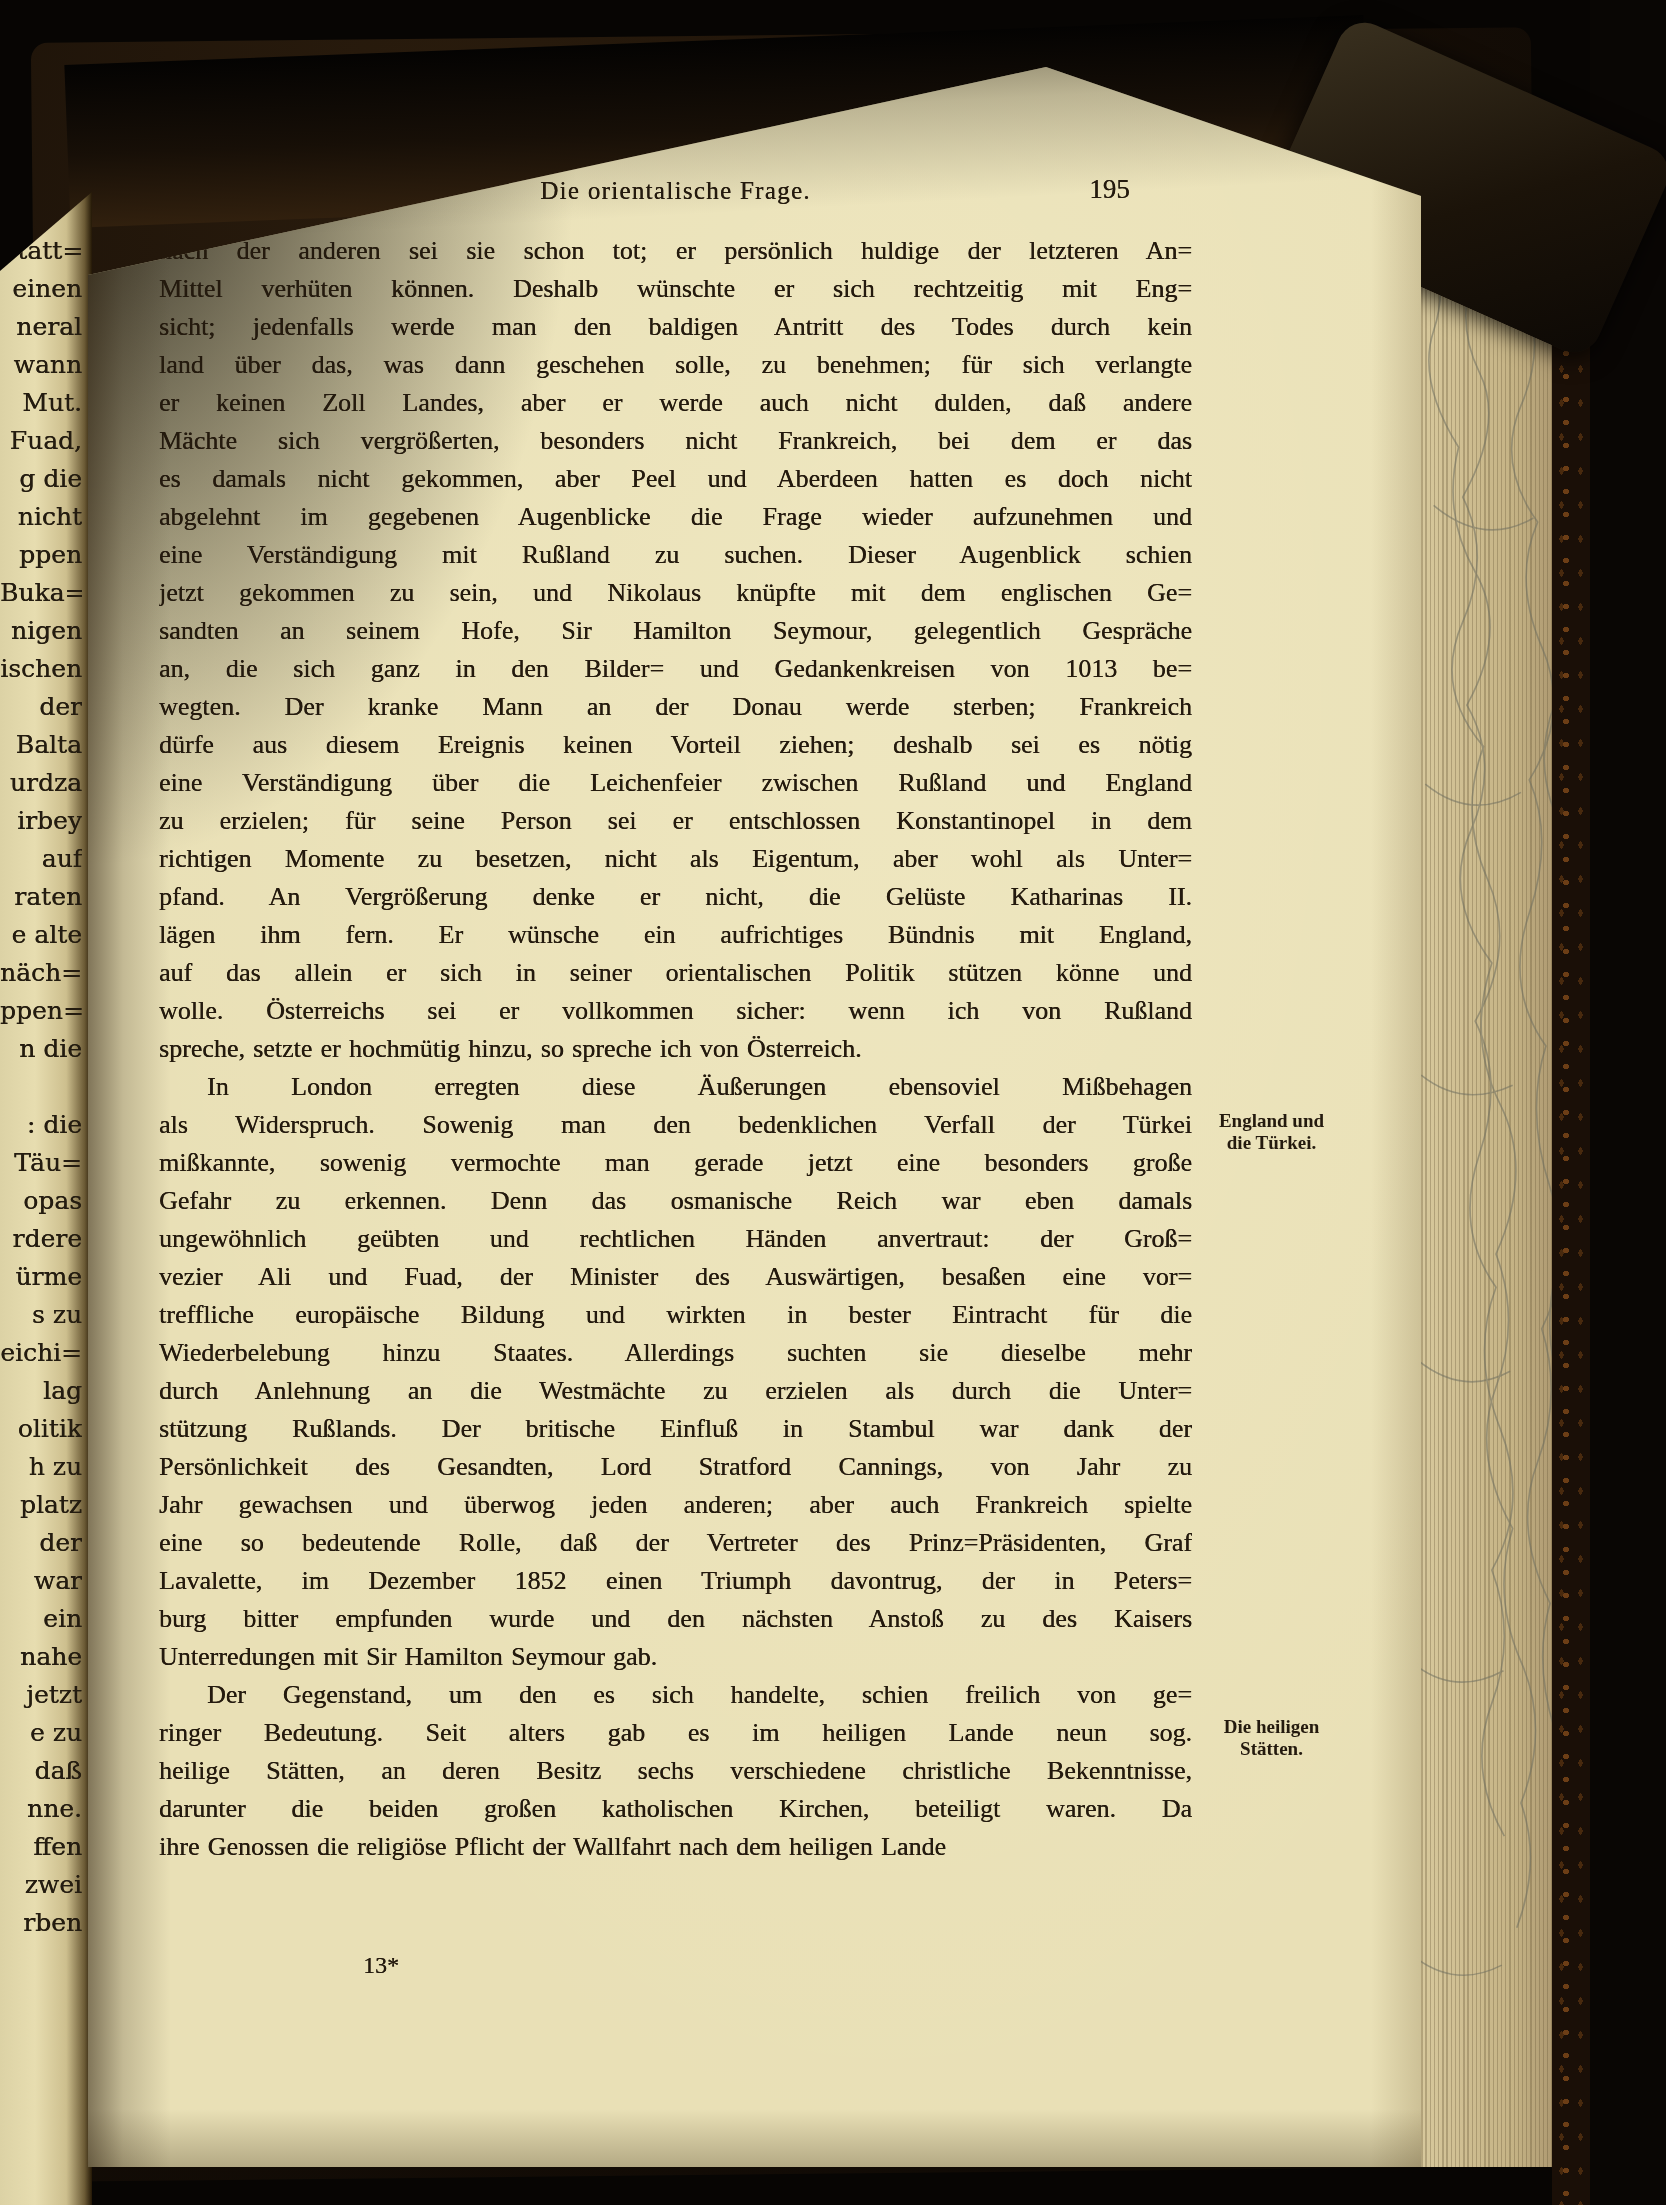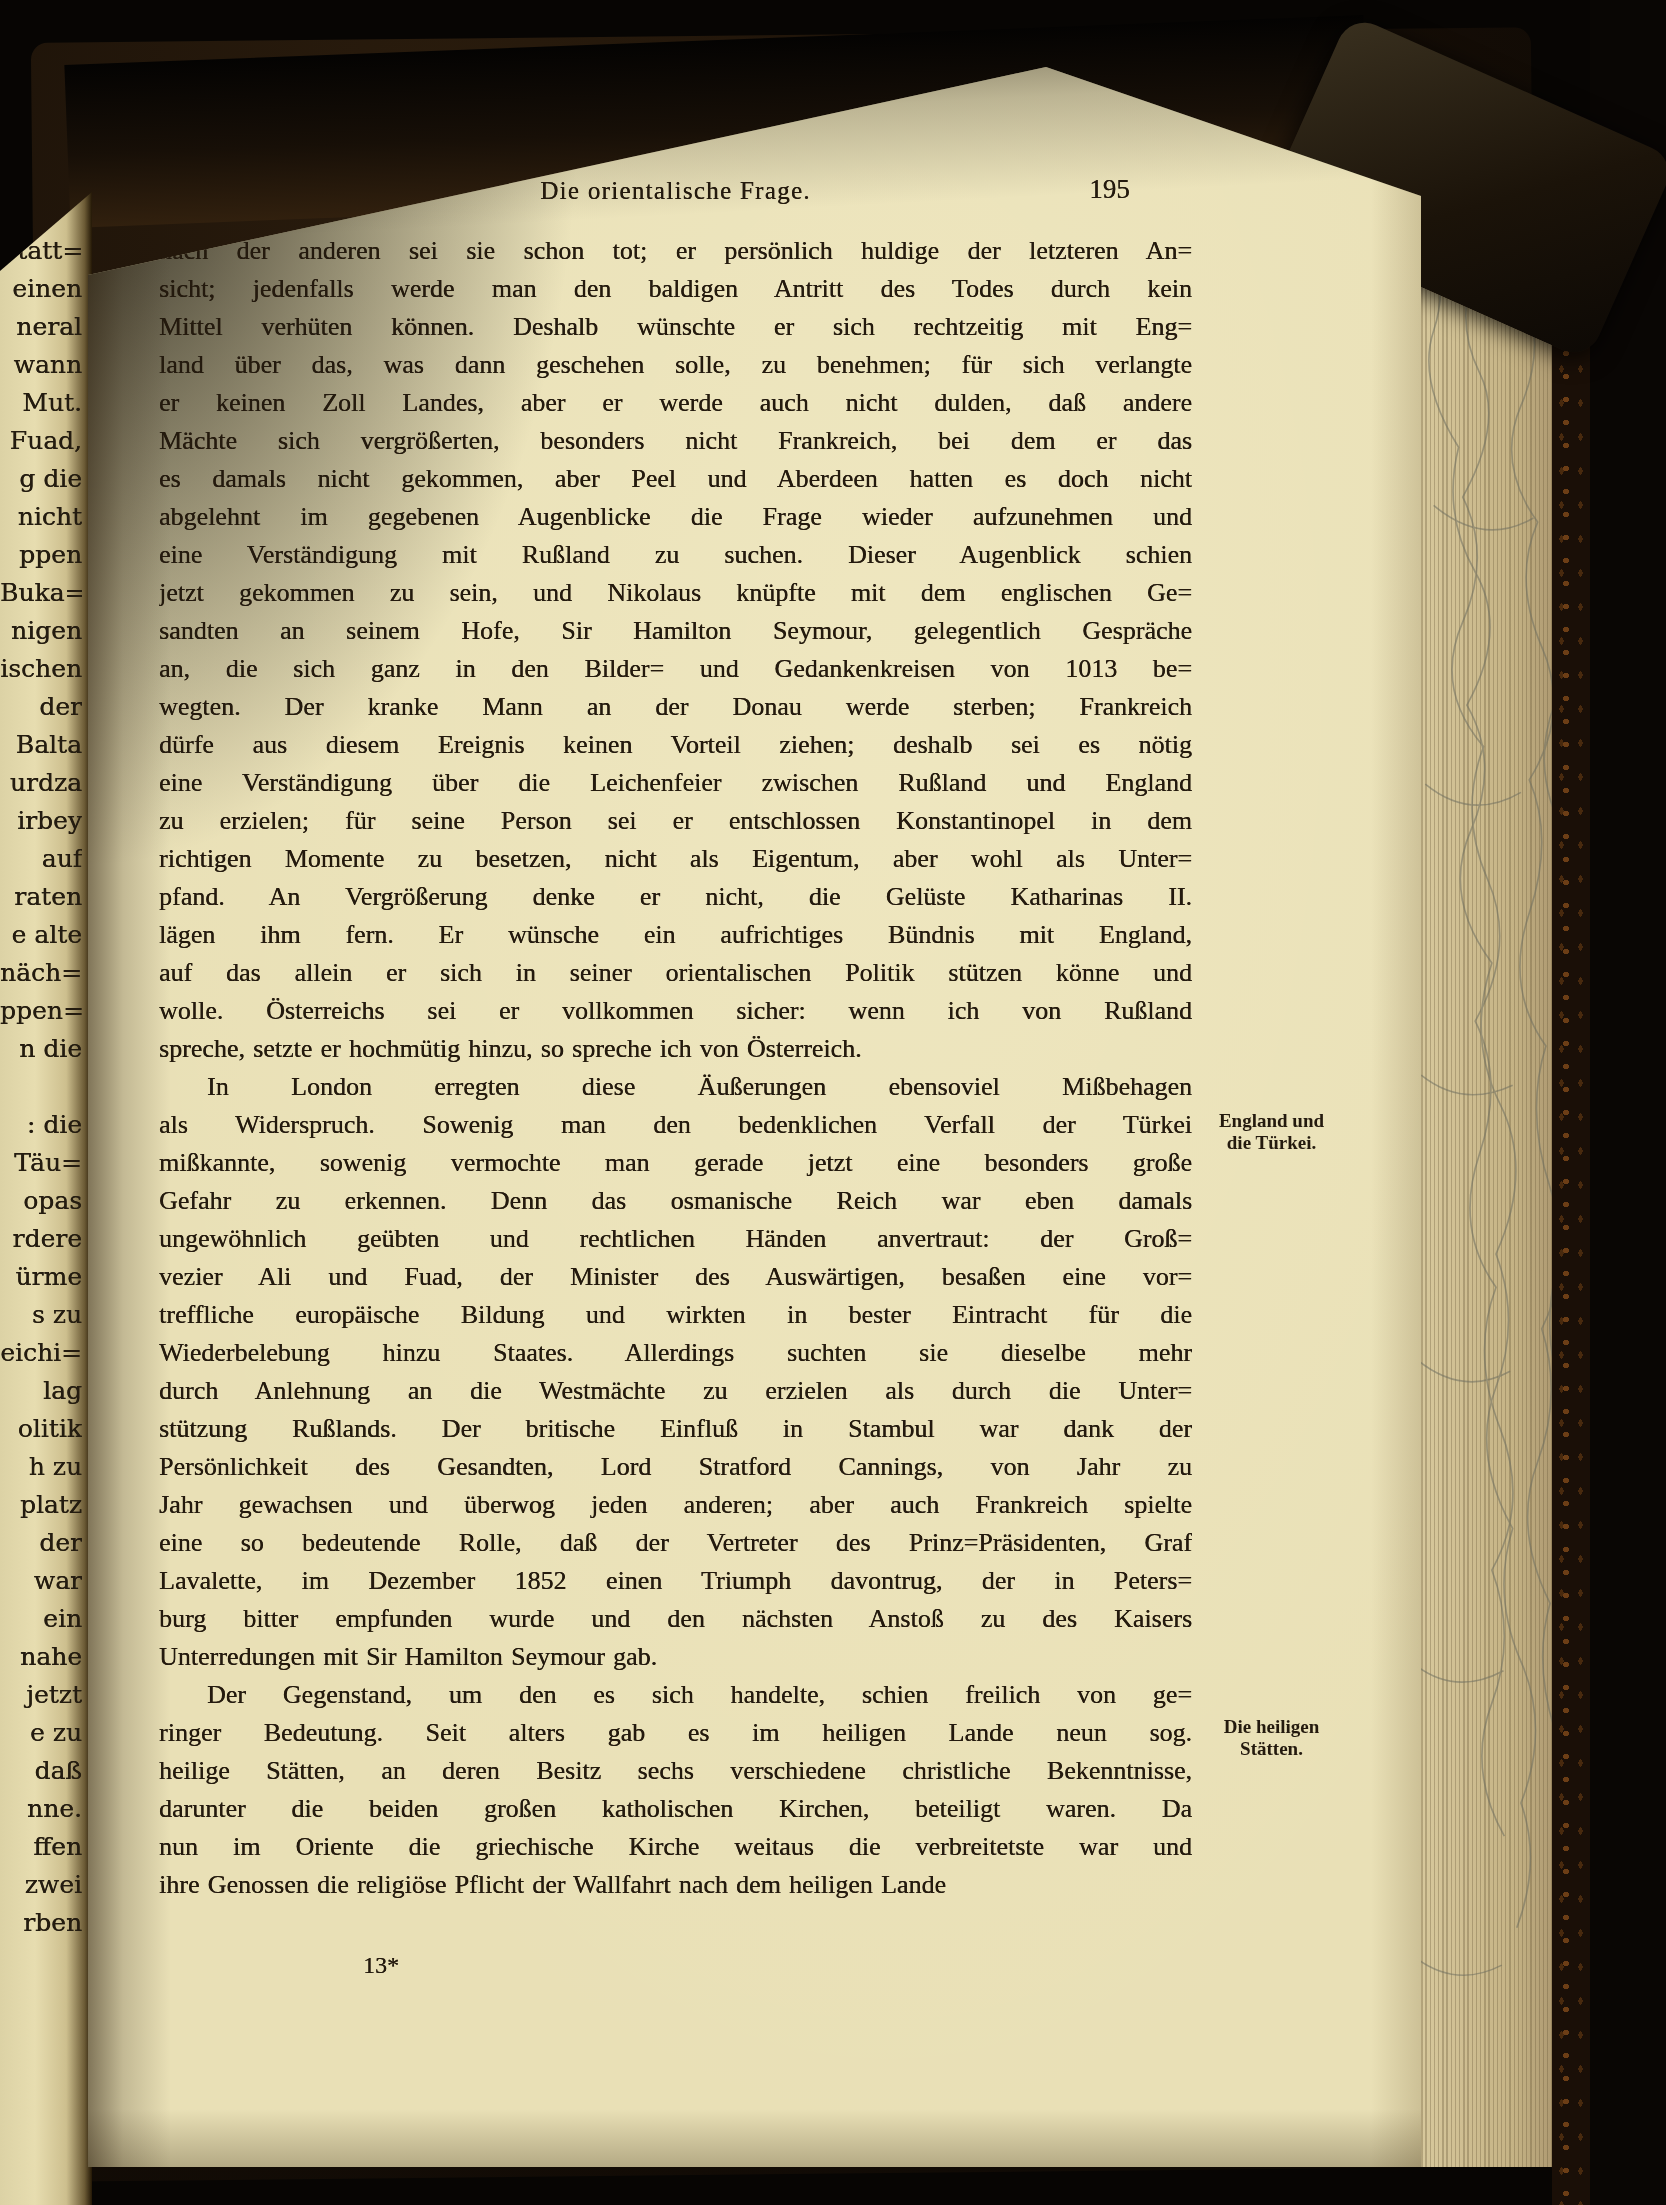--- a/index.html
+++ b/index.html
@@ -173,22 +173,22 @@
   <div class="cover-right"></div>
   <div class="corner-cloth"></div>
 
   <div class="page">
     <div class="page-content">
       <div class="running-header">Die orientalische Frage.</div>
       <div class="page-number">195</div>
 
       <div class="body-text">
           <div class="bline">nach der anderen sei sie schon tot; er persönlich huldige der letzteren An=</div>
+          <div class="bline">Mittel verhüten können.  Deshalb wünschte er sich rechtzeitig mit Eng=</div>
           <div class="bline">sicht; jedenfalls werde man den baldigen Antritt des Todes durch kein</div>
-          <div class="bline">Mittel verhüten können.  Deshalb wünschte er sich rechtzeitig mit Eng=</div>
           <div class="bline">land über das, was dann geschehen solle, zu benehmen; für sich verlangte</div>
           <div class="bline">er keinen Zoll Landes, aber er werde auch nicht dulden, daß andere</div>
           <div class="bline">Mächte sich vergrößerten, besonders nicht Frankreich, bei dem er das</div>
           <div class="bline">es damals nicht gekommen, aber Peel und Aberdeen hatten es doch nicht</div>
           <div class="bline">abgelehnt im gegebenen Augenblicke die Frage wieder aufzunehmen und</div>
           <div class="bline">eine Verständigung mit Rußland zu suchen.  Dieser Augenblick schien</div>
           <div class="bline">jetzt gekommen zu sein, und Nikolaus knüpfte mit dem englischen Ge=</div>
           <div class="bline">sandten an seinem Hofe, Sir Hamilton Seymour, gelegentlich Gespräche</div>
           <div class="bline">an, die sich ganz in den Bilder= und Gedankenkreisen von 1013 be=</div>
           <div class="bline">wegten.  Der kranke Mann an der Donau werde sterben; Frankreich</div>
@@ -214,21 +214,20 @@
           <div class="bline">Persönlichkeit des Gesandten, Lord Stratford Cannings, von Jahr zu</div>
           <div class="bline">Jahr gewachsen und überwog jeden anderen; aber auch Frankreich spielte</div>
           <div class="bline">eine so bedeutende Rolle, daß der Vertreter des Prinz=Präsidenten, Graf</div>
           <div class="bline">Lavalette, im Dezember 1852 einen Triumph davontrug, der in Peters=</div>
           <div class="bline">burg bitter empfunden wurde und den nächsten Anstoß zu des Kaisers</div>
           <div class="bline pend">Unterredungen mit Sir Hamilton Seymour gab.</div>
           <div class="bline indent">Der Gegenstand, um den es sich handelte, schien freilich von ge=</div>
           <div class="bline">ringer Bedeutung.  Seit alters gab es im heiligen Lande neun sog.</div>
           <div class="bline">heilige Stätten, an deren Besitz sechs verschiedene christliche Bekenntnisse,</div>
           <div class="bline">darunter die beiden großen katholischen Kirchen, beteiligt waren.  Da</div>
-          <div class="bline">nun im Oriente die griechische Kirche weitaus die verbreitetste war und</div>
           <div class="bline pend">ihre Genossen die religiöse Pflicht der Wallfahrt nach dem heiligen Lande</div>
         </div>
 
       <div class="margin-note note-1">
         <div>England und</div>
         <div>die Türkei.</div>
       </div>
       <div class="margin-note note-2">
         <div>Die heiligen</div>
         <div>Stätten.</div>

